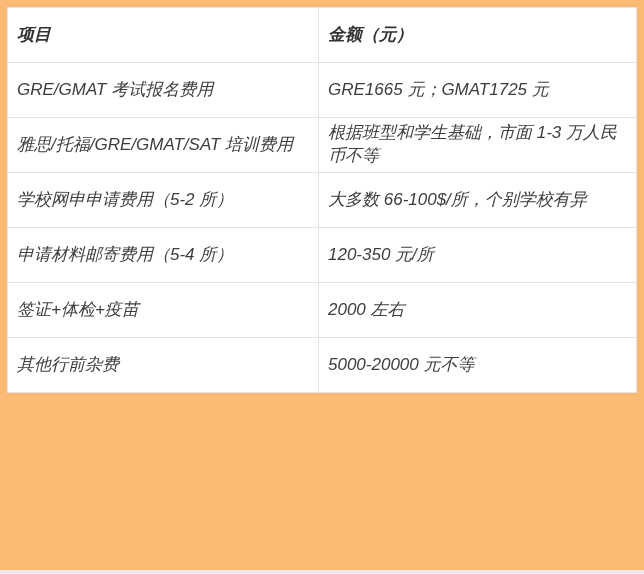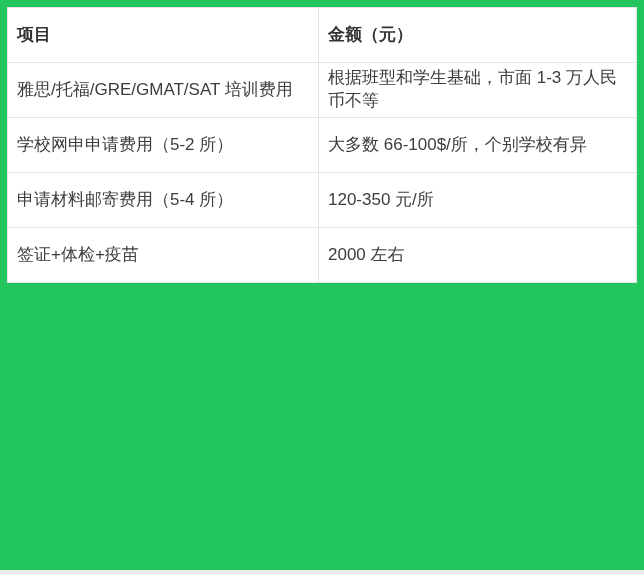--- a/index.html
+++ b/index.html
@@ -7,21 +7,22 @@
     width: 644px;
     height: 574px;
     background: #ffffff;
     font-family: "Liberation Sans", "DejaVu Sans", sans-serif;
     overflow: hidden;
   }
   .page {
     position: relative;
     width: 644px;
     height: 574px;
-    background: #22c55e;
+    background: #fdba74;
+    font-style: italic;
   }
   table.costs {
     position: absolute;
     left: 7px;
     top: 7px;
     width: 629px;
     border-collapse: collapse;
     background: #ffffff;
     table-layout: fixed;
   }
@@ -63,31 +64,39 @@
       <col class="c2">
     </colgroup>
     <thead>
       <tr>
         <th>项目</th>
         <th>金额（元）</th>
       </tr>
     </thead>
     <tbody>
       <tr>
+        <td>GRE/GMAT 考试报名费用</td>
+        <td>GRE1665 元；GMAT1725 元</td>
+      </tr>
+      <tr>
         <td>雅思/托福/GRE/GMAT/SAT 培训费用</td>
         <td>根据班型和学生基础，市面 1-3 万人民币不等</td>
       </tr>
       <tr>
         <td>学校网申申请费用（5-2 所）</td>
         <td>大多数 66-100$/所，个别学校有异</td>
       </tr>
       <tr>
         <td>申请材料邮寄费用（5-4 所）</td>
         <td>120-350 元/所</td>
       </tr>
       <tr>
         <td>签证+体检+疫苗</td>
         <td>2000 左右</td>
       </tr>
+      <tr>
+        <td>其他行前杂费</td>
+        <td>5000-20000 元不等</td>
+      </tr>
     </tbody>
   </table>
   <div class="bottom-strip"></div>
 </div>
 
 </body></html>

